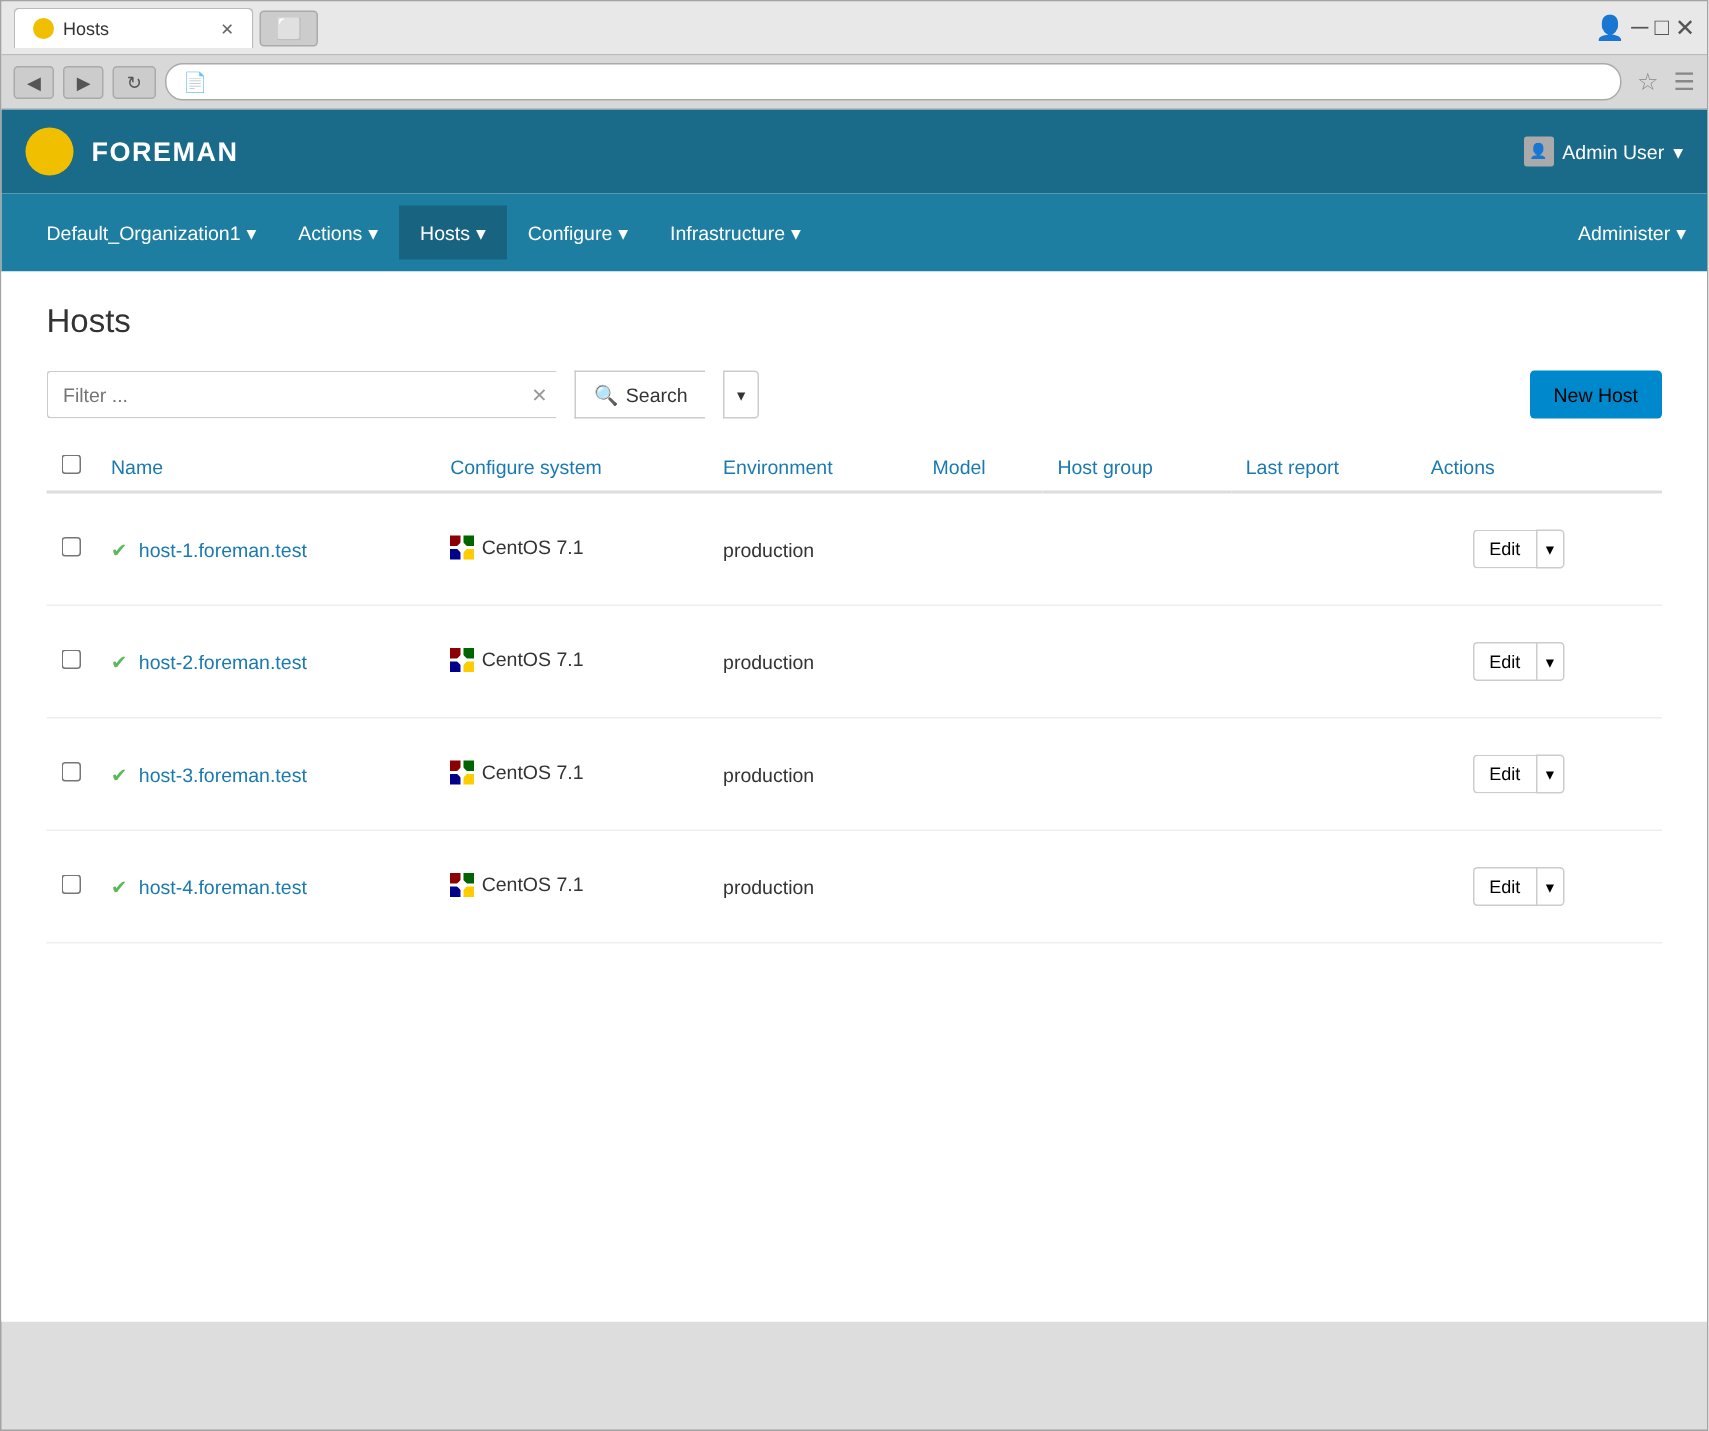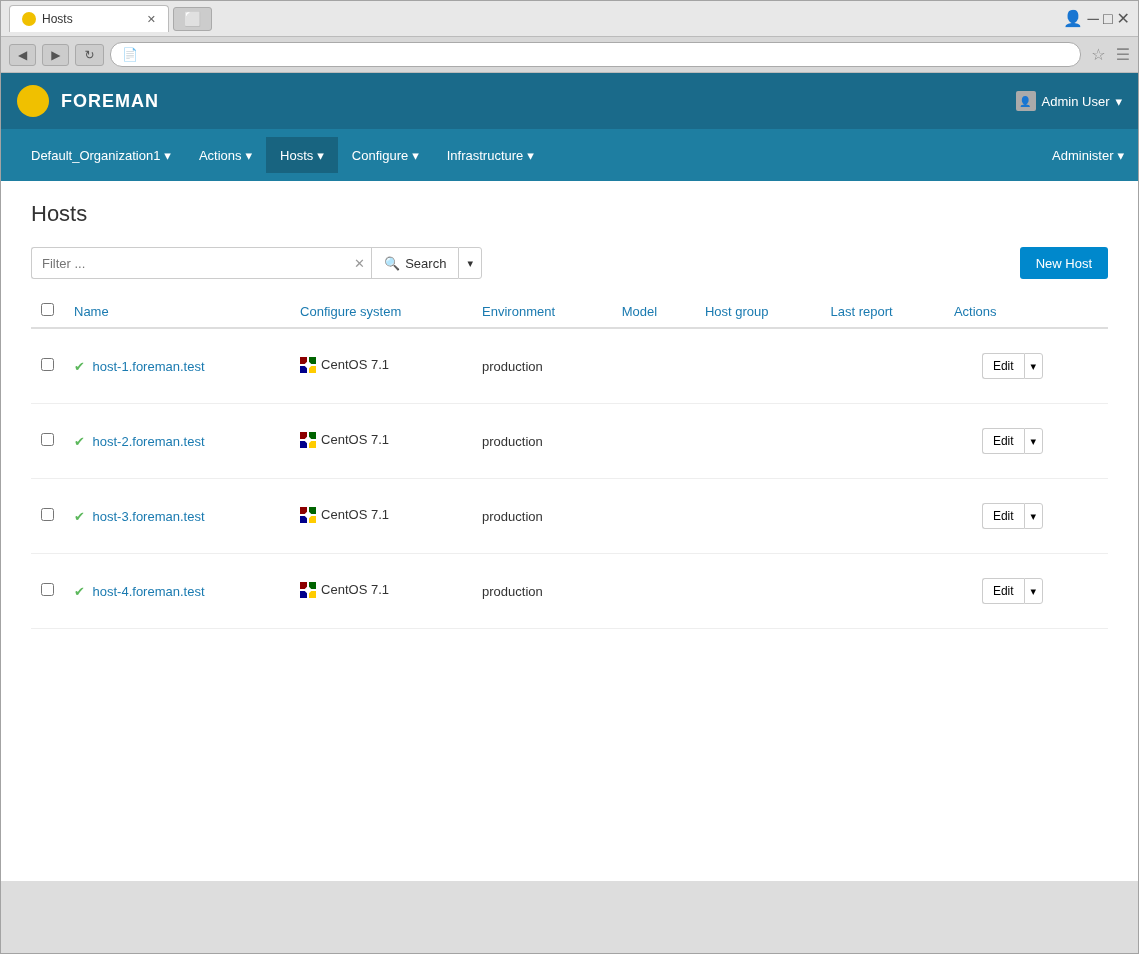--- a/index.html
+++ b/index.html
@@ -33,27 +33,27 @@
     .mainnav { background: #1e7ea1; display: flex; align-items: center; height: 52px; padding: 0 0 0 16px; }
     .mainnav-item { color: #fff; padding: 0 14px; height: 36px; display: flex; align-items: center; gap: 4px; font-size: 13px; cursor: pointer; text-decoration: none; }
     .mainnav-item.active { background: rgba(0,0,0,0.2); }
     .mainnav-right { margin-left: auto; }
 
     
     .content { padding: 20px 30px; background: #fff; min-height: 700px; }
     .page-title { font-size: 22px; font-weight: normal; color: #333; margin-bottom: 20px; }
 
     
-    .search-bar { display: flex; align-items: center; gap: 0; margin-bottom: 16px; }
+    .search-bar { display: flex; align-items: center; gap: 12px; margin-bottom: 16px; }
     .filter-input-wrap { position: relative; display: flex; align-items: center; }
     .filter-input { border: 1px solid #ccc; border-right: none; border-radius: 3px 0 0 3px; padding: 5px 28px 5px 10px; font-size: 13px; width: 340px; outline: none; height: 32px; }
     .filter-clear { position: absolute; right: 6px; color: #999; cursor: pointer; font-size: 13px; }
     .search-btn { background: #fff; border: 1px solid #ccc; border-right: none; padding: 5px 12px; height: 32px; cursor: pointer; display: flex; align-items: center; gap: 5px; font-size: 13px; color: #333; }
     .search-dropdown { background: #fff; border: 1px solid #ccc; border-radius: 0 3px 3px 0; padding: 5px 8px; height: 32px; cursor: pointer; font-size: 11px; color: #333; }
-    .new-host-btn { margin-left: auto; background: #0088cc; color: #ffffff; border: none; border-radius: 3px; padding: 6px 16px; font-size: 13px; cursor: pointer; height: 32px; }
+    .new-host-btn { margin-left: auto; background: #0088cc; color: #000000; border: none; border-radius: 3px; padding: 6px 16px; font-size: 13px; cursor: pointer; height: 32px; }
 
     
     .hosts-table { width: 100%; border-collapse: collapse; }
     .hosts-table th { text-align: left; padding: 8px 10px; border-bottom: 2px solid #ddd; color: #1a7ab0; font-weight: normal; font-size: 13px; cursor: pointer; }
     .hosts-table th:first-child { width: 30px; }
     .hosts-table td { padding: 24px 10px; border-bottom: 1px solid #eee; vertical-align: middle; font-size: 13px; }
     .host-link { color: #1a7ab0; text-decoration: none; }
     .os-icon { display: inline-flex; align-items: center; gap: 5px; }
     .centos-icon { width: 16px; height: 16px; display: inline-block; position: relative; }
     .centos-q1 { position: absolute; top: 0; left: 0; width: 7px; height: 7px; background: #8b0000; }

